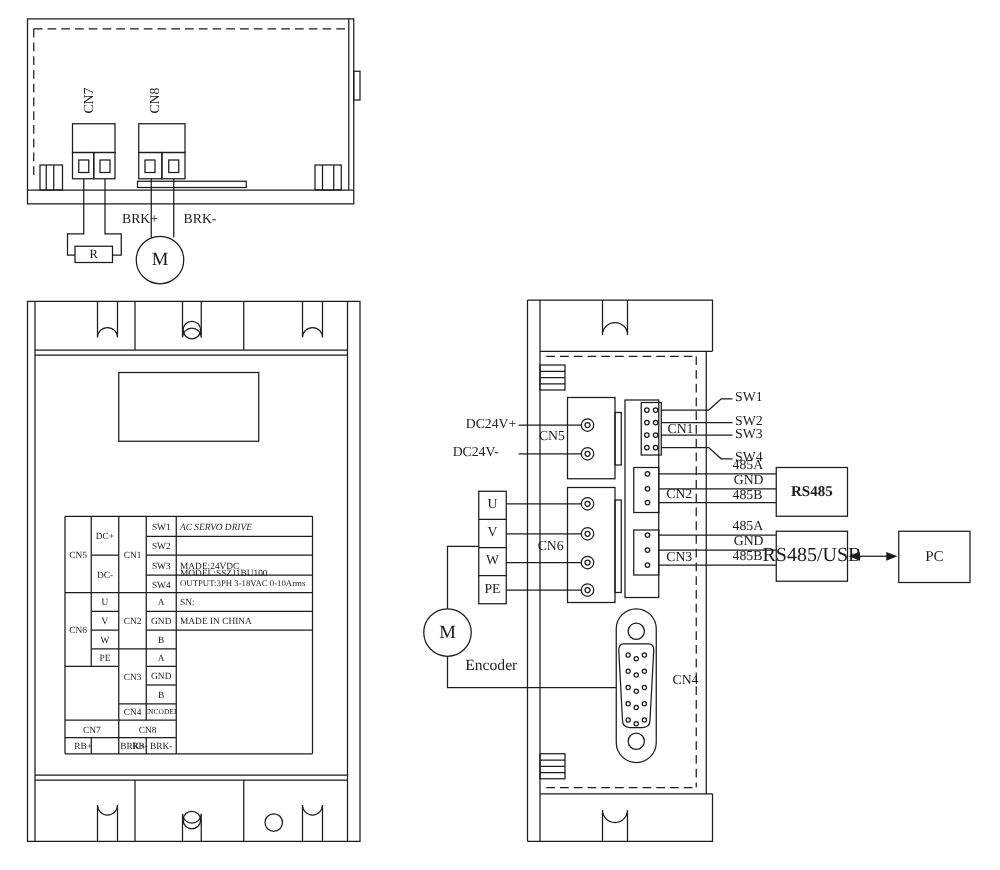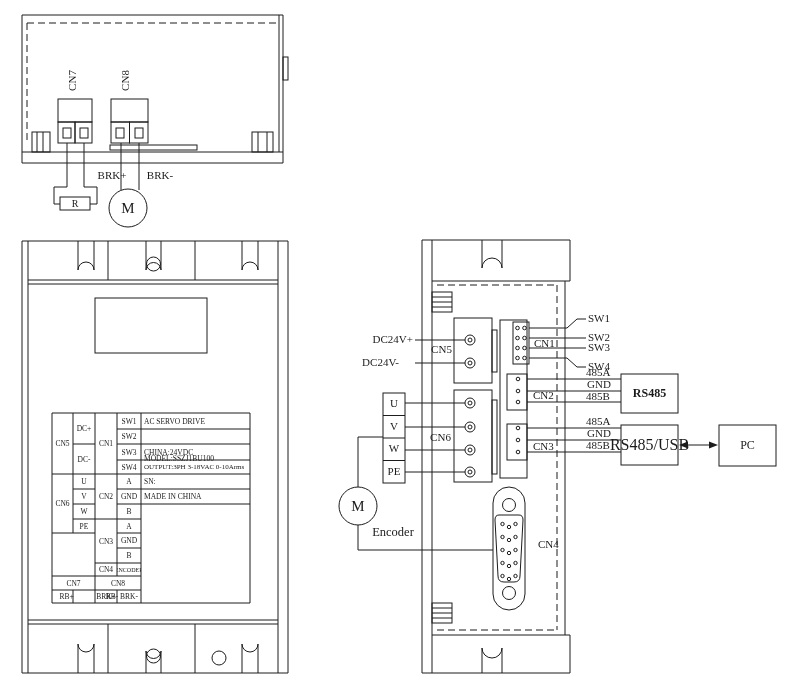--- a/index.html
+++ b/index.html
@@ -227,23 +227,23 @@
 <div class="boxlbl f15" style="left:109px;top:199px;width:38px;height:18px;">M</div>
 
 <div class="cell" style="left:52px;top:413px;width:21px;height:61px;">CN5</div>
 <div class="cell" style="left:73px;top:413px;width:22px;height:31px;">DC+</div>
 <div class="cell" style="left:73px;top:444px;width:22px;height:30px;">DC-</div>
 <div class="cell" style="left:95px;top:413px;width:22px;height:61px;">CN1</div>
 <div class="cell" style="left:117px;top:413px;width:24px;height:16px;">SW1</div>
 <div class="cell" style="left:117px;top:429px;width:24px;height:15px;">SW2</div>
 <div class="cell" style="left:117px;top:444px;width:24px;height:16px;">SW3</div>
 <div class="cell" style="left:117px;top:460px;width:24px;height:14px;">SW4</div>
-<div class="cell left" style="left:141px;top:413px;width:109px;height:16px;">AC SERVO DRIVE</div>
+<div class="cell left" style="left:141px;top:413px;width:109px;height:16px;font-style:italic;">AC SERVO DRIVE</div>
 <div class="cell left" style="left:141px;top:429px;width:109px;height:15px;margin-top:22px;">MODEL:SSZJ1BU100</div>
-<div class="cell left" style="left:141px;top:444px;width:109px;height:16px;">CHINA:24VDC</div>
+<div class="cell left" style="left:141px;top:444px;width:109px;height:16px;">MADE:24VDC</div>
 <div class="cell left" style="left:141px;top:460px;width:109px;height:14px;font-size:7px;">OUTPUT:3PH 3-18VAC 0-10Arms</div>
 <div class="cell left" style="left:141px;top:474px;width:109px;height:15px;">SN:</div>
 <div class="cell left" style="left:141px;top:489px;width:109px;height:15px;">MADE IN CHINA</div>
 <div class="cell" style="left:52px;top:474px;width:21px;height:59px;">CN6</div>
 <div class="cell" style="left:73px;top:474px;width:22px;height:15px;">U</div>
 <div class="cell" style="left:73px;top:489px;width:22px;height:15px;">V</div>
 <div class="cell" style="left:73px;top:504px;width:22px;height:15px;">W</div>
 <div class="cell" style="left:73px;top:519px;width:22px;height:14px;">PE</div>
 <div class="cell" style="left:95px;top:474px;width:22px;height:45px;">CN2</div>
 <div class="cell" style="left:117px;top:474px;width:24px;height:15px;">A</div>

